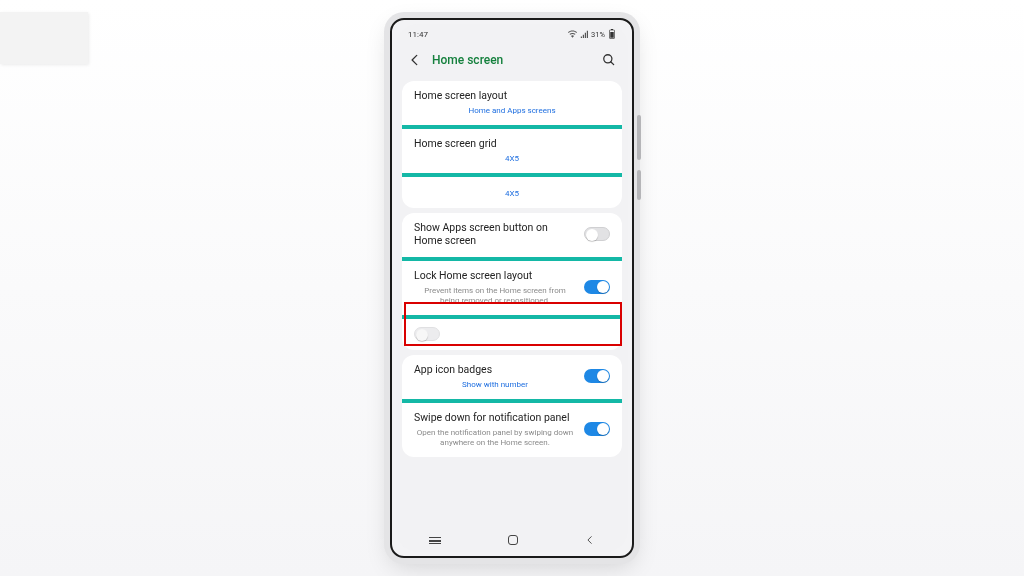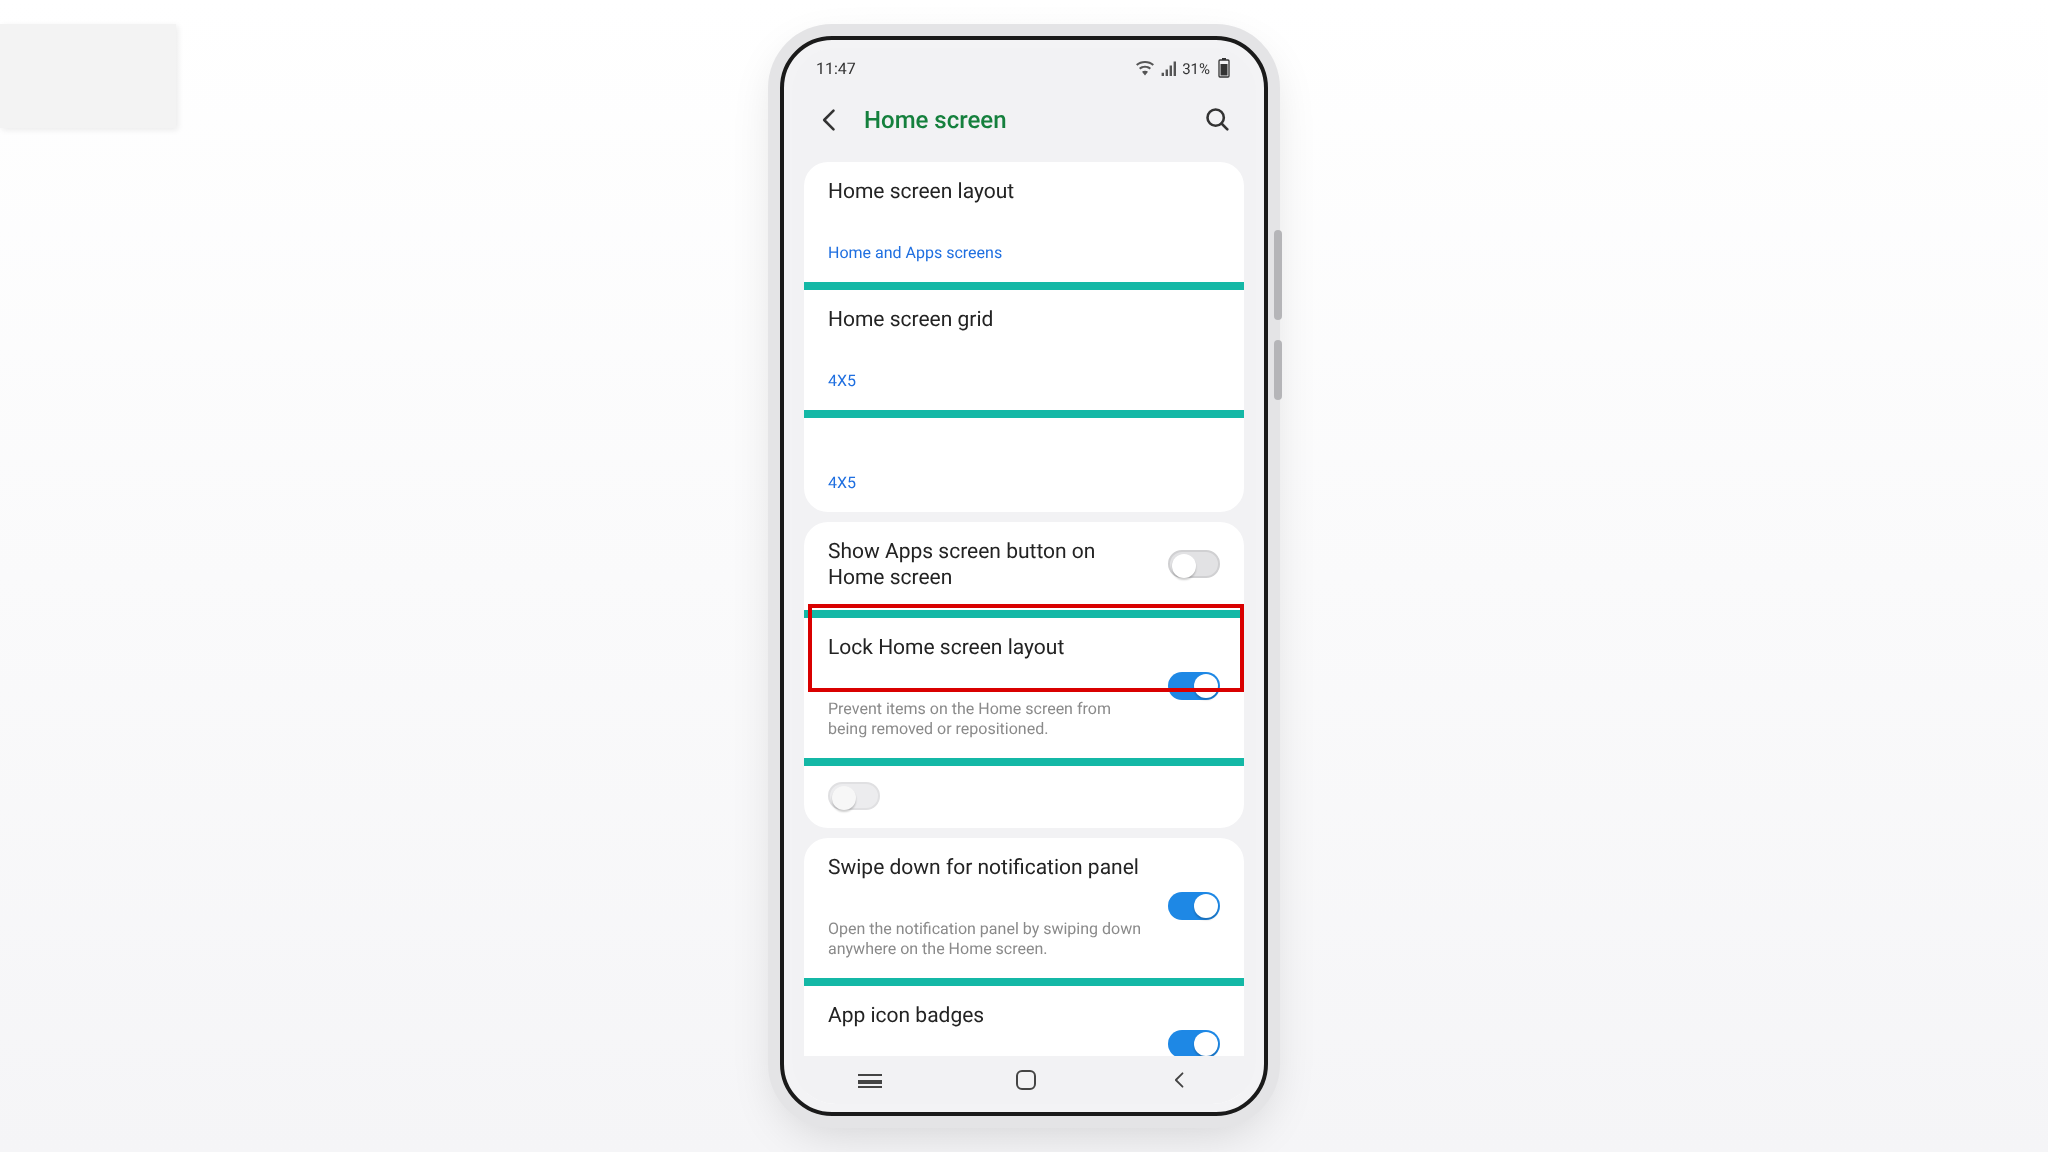--- a/index.html
+++ b/index.html
@@ -8,21 +8,21 @@
   .top-patch { position:absolute; top:12px; left:0; width:88px; height:52px; background:#f3f3f3; box-shadow:1px 1px 3px rgba(0,0,0,0.08); }
 
   
   .phone {
     position: absolute;
     left: 50%; top: 50%;
     transform: translate(-50%, -50%);
     width: 244px; height: 540px;
     background: #f3f3f5;
     border: 2px solid #1a1a1a;
-    border-radius: 26px;
+    border-radius: 14px;
     box-shadow: 0 0 0 6px #e4e4e6, 0 8px 24px rgba(0,0,0,0.15);
   }
   .side-btn { position:absolute; right:-9px; width:4px; border-radius:2px; background:#b5b5b8; }
   .side-btn.a{ top:95px; height:45px;} .side-btn.b{ top:150px; height:30px;}
   .camera { position:absolute; top:10px; left:50%; transform:translateX(-50%); width:10px; height:10px; border-radius:50%; background:#111; box-shadow: inset 0 0 2px #555; }
   .screen { position:absolute; inset:4px; border-radius:22px; overflow:hidden; background:#f2f2f4; }
 
   
   .statusbar { height:20px; display:flex; align-items:center; justify-content:space-between; padding:0 12px; font-size:8px; color:#333; background:#f2f2f4; }
   .sb-right { display:flex; align-items:center; gap:3px; }
@@ -32,21 +32,21 @@
   .header { height:32px; display:flex; align-items:center; gap:8px; padding:0 10px; background:#f2f2f4; }
   .header .title { flex:1; font-size:12px; font-weight:500; color:#15803d; }
   .icon-btn { display:flex; align-items:center; justify-content:center; width:18px; height:18px; color:#333; }
 
   .content { background:#f2f2f4; }
   .card { background:#fff; border-radius:12px; margin:5px 6px; overflow:hidden; }
   .row { padding:8px 12px 9px; border-bottom:4px solid #14b8a6; display:flex; align-items:center; gap:8px; }
   .row:last-child { border-bottom:none; }
   .row .txt { flex:1; min-width:0; }
   .row .ttl { font-size:10.5px; color:#232323; line-height:1.25; }
-  .row .sub { font-size:8px; color:#8a8a8a; line-height:1.25; margin-top:20px; }
+  .row .sub { font-size:8px; color:#8a8a8a; line-height:1.25; margin-top:4px;text-align:center; }
   .row .sub.link { color:#1f6fe0; }
   .row.disabled .ttl { color:#bdbdbd; }
   .row.disabled .sub { color:#d1d1d1; }
 
   .toggle { width:26px; height:14px; border-radius:8px; position:relative; flex:0 0 auto; }
   .toggle .knob { position:absolute; width:12px; height:12px; border-radius:50%; top:1px; background:#fff; box-shadow:0 1px 1px rgba(0,0,0,0.2); }
   .toggle.off { background:#e2e2e4; border:1px solid #d0d0d2; }
   .toggle.off .knob { left:1px; }
   .toggle.on { background:#1e88e5; }
   .toggle.on .knob { right:1px; }
@@ -158,31 +158,31 @@
         <div class="row disabled">
           <div class="toggle disabled">
                 <div class="knob"></div>
               </div>
         </div>
       </div>
 
       <div class="card">
         <div class="row">
           <div class="txt">
+            <div class="ttl">App icon badges</div>
+            <div class="sub link">Show with number</div>
+          </div>
+          <div class="toggle on">
+                <div class="knob"></div>
+              </div>
+        </div>
+        <div class="row">
+          <div class="txt">
             <div class="ttl">Swipe down for notification panel</div>
             <div class="sub">Open the notification panel by swiping down anywhere on the Home screen.</div>
-          </div>
-          <div class="toggle on">
-                <div class="knob"></div>
-              </div>
-        </div>
-        <div class="row">
-          <div class="txt">
-            <div class="ttl">App icon badges</div>
-            <div class="sub link">Show with number</div>
           </div>
           <div class="toggle on">
                 <div class="knob"></div>
               </div>
         </div>
       </div>
 
     </div>
 
     <div class="highlight" style="left:8px; top:278px; width:218px; height:44px;"></div>

